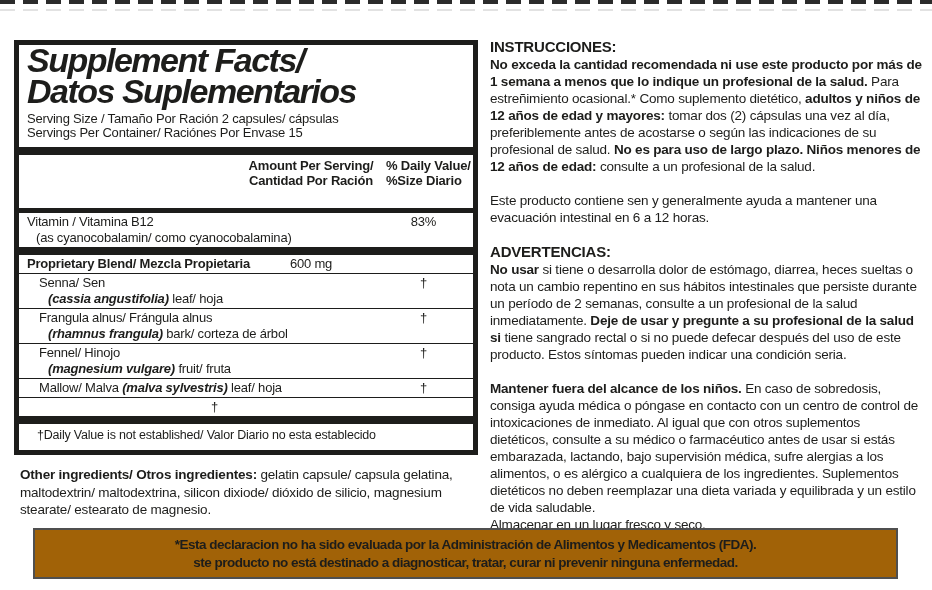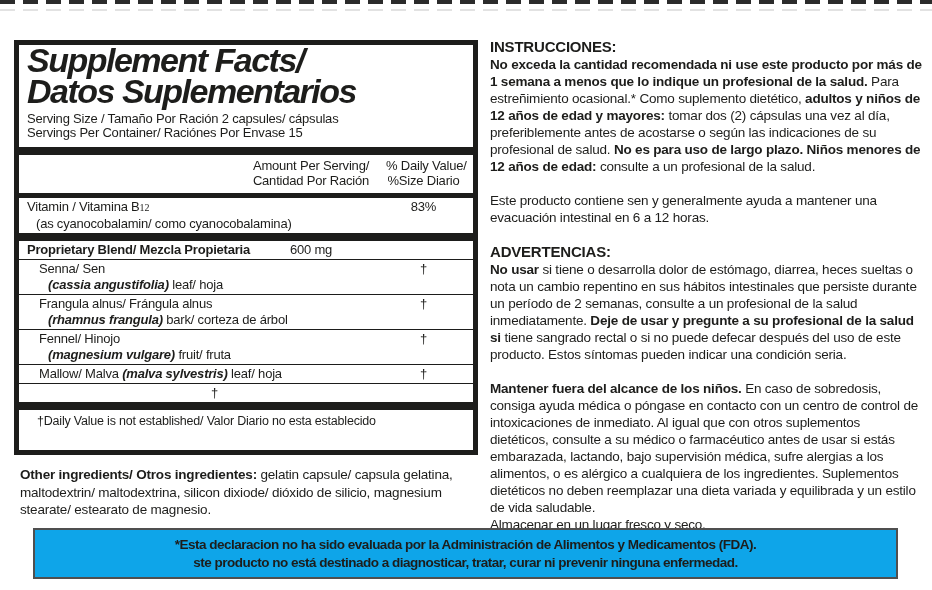--- a/index.html
+++ b/index.html
@@ -22,32 +22,32 @@
   .facts-title{
     font-weight:bold;font-style:italic;font-size:34px;line-height:0.92;
     letter-spacing:-1.5px;padding:0 8px 3px 8px;
   }
   .serving{font-size:13px;line-height:1.15;letter-spacing:-0.2px;padding:1px 8px 6px 8px;}
   .serving div{white-space:nowrap;}
   .bar-thick{height:8px;background:#1d1d1b;}
   .bar-med{height:5px;background:#1d1d1b;}
 
   .frow{display:flex;align-items:flex-start;padding:1px 12px 1px 8px;font-size:13px;letter-spacing:-0.2px;}
-  .frow.hdr{font-weight:normal;line-height:1.2;padding-top:3px;padding-bottom:5px;}
+  .frow.hdr{font-weight:bold;line-height:1.2;padding-top:3px;padding-bottom:20px;}
   .fname{flex:1;min-width:0;}
   .fname .l1,.fname .l2{white-space:nowrap;line-height:16px;}
   .fname .l2{padding-left:9px;}
   .frow.indent .fname{padding-left:12px;}
   .famt{width:150px;text-align:center;line-height:16px;white-space:nowrap;}
   .fdv{width:75px;text-align:center;line-height:16px;white-space:nowrap;}
   .hdr .famt,.hdr .fdv{line-height:15px;}
   .rule{border-bottom:1.5px solid #1d1d1b;}
   .seg-b{font-weight:bold;}
   .seg-bi{font-weight:bold;font-style:italic;}
-  .seg-small{font-size:10px;font-family:Liberation Serif, serif;}
+  .seg-small{font-size:13px;}
   .footnote{font-size:12.5px;letter-spacing:-0.2px;padding:4px 8px 2px 18px;}
 
   
   .other-ing{
     position:absolute;left:20px;top:466px;width:458px;
     font-size:13.5px;line-height:17.5px;letter-spacing:-0.2px;
   }
 
   
   .rightcol{
@@ -57,21 +57,21 @@
   .rc-heading{font-weight:bold;font-size:15px;margin:0 0 1px 0;}
   .rightcol p{margin:0 0 17px 0;}
   .rightcol p.tight{margin:0;}
   .warn-block{margin-top:17px;}
 
   
   .disclaimer{
     position:absolute;left:33px;top:528px;width:865px;height:51px;
     border:2px solid #4f4f4f;box-sizing:border-box;
     display:flex;flex-direction:column;justify-content:center;align-items:center;
-    background:#0ea5e9;
+    background:#a16207;
   }
   .disclaimer div{
     font-weight:bold;font-size:13.5px;line-height:18px;letter-spacing:-0.5px;
     text-align:center;white-space:nowrap;
   }
 </style>
 </head>
 <body>
 
 <div class="perf"></div>

